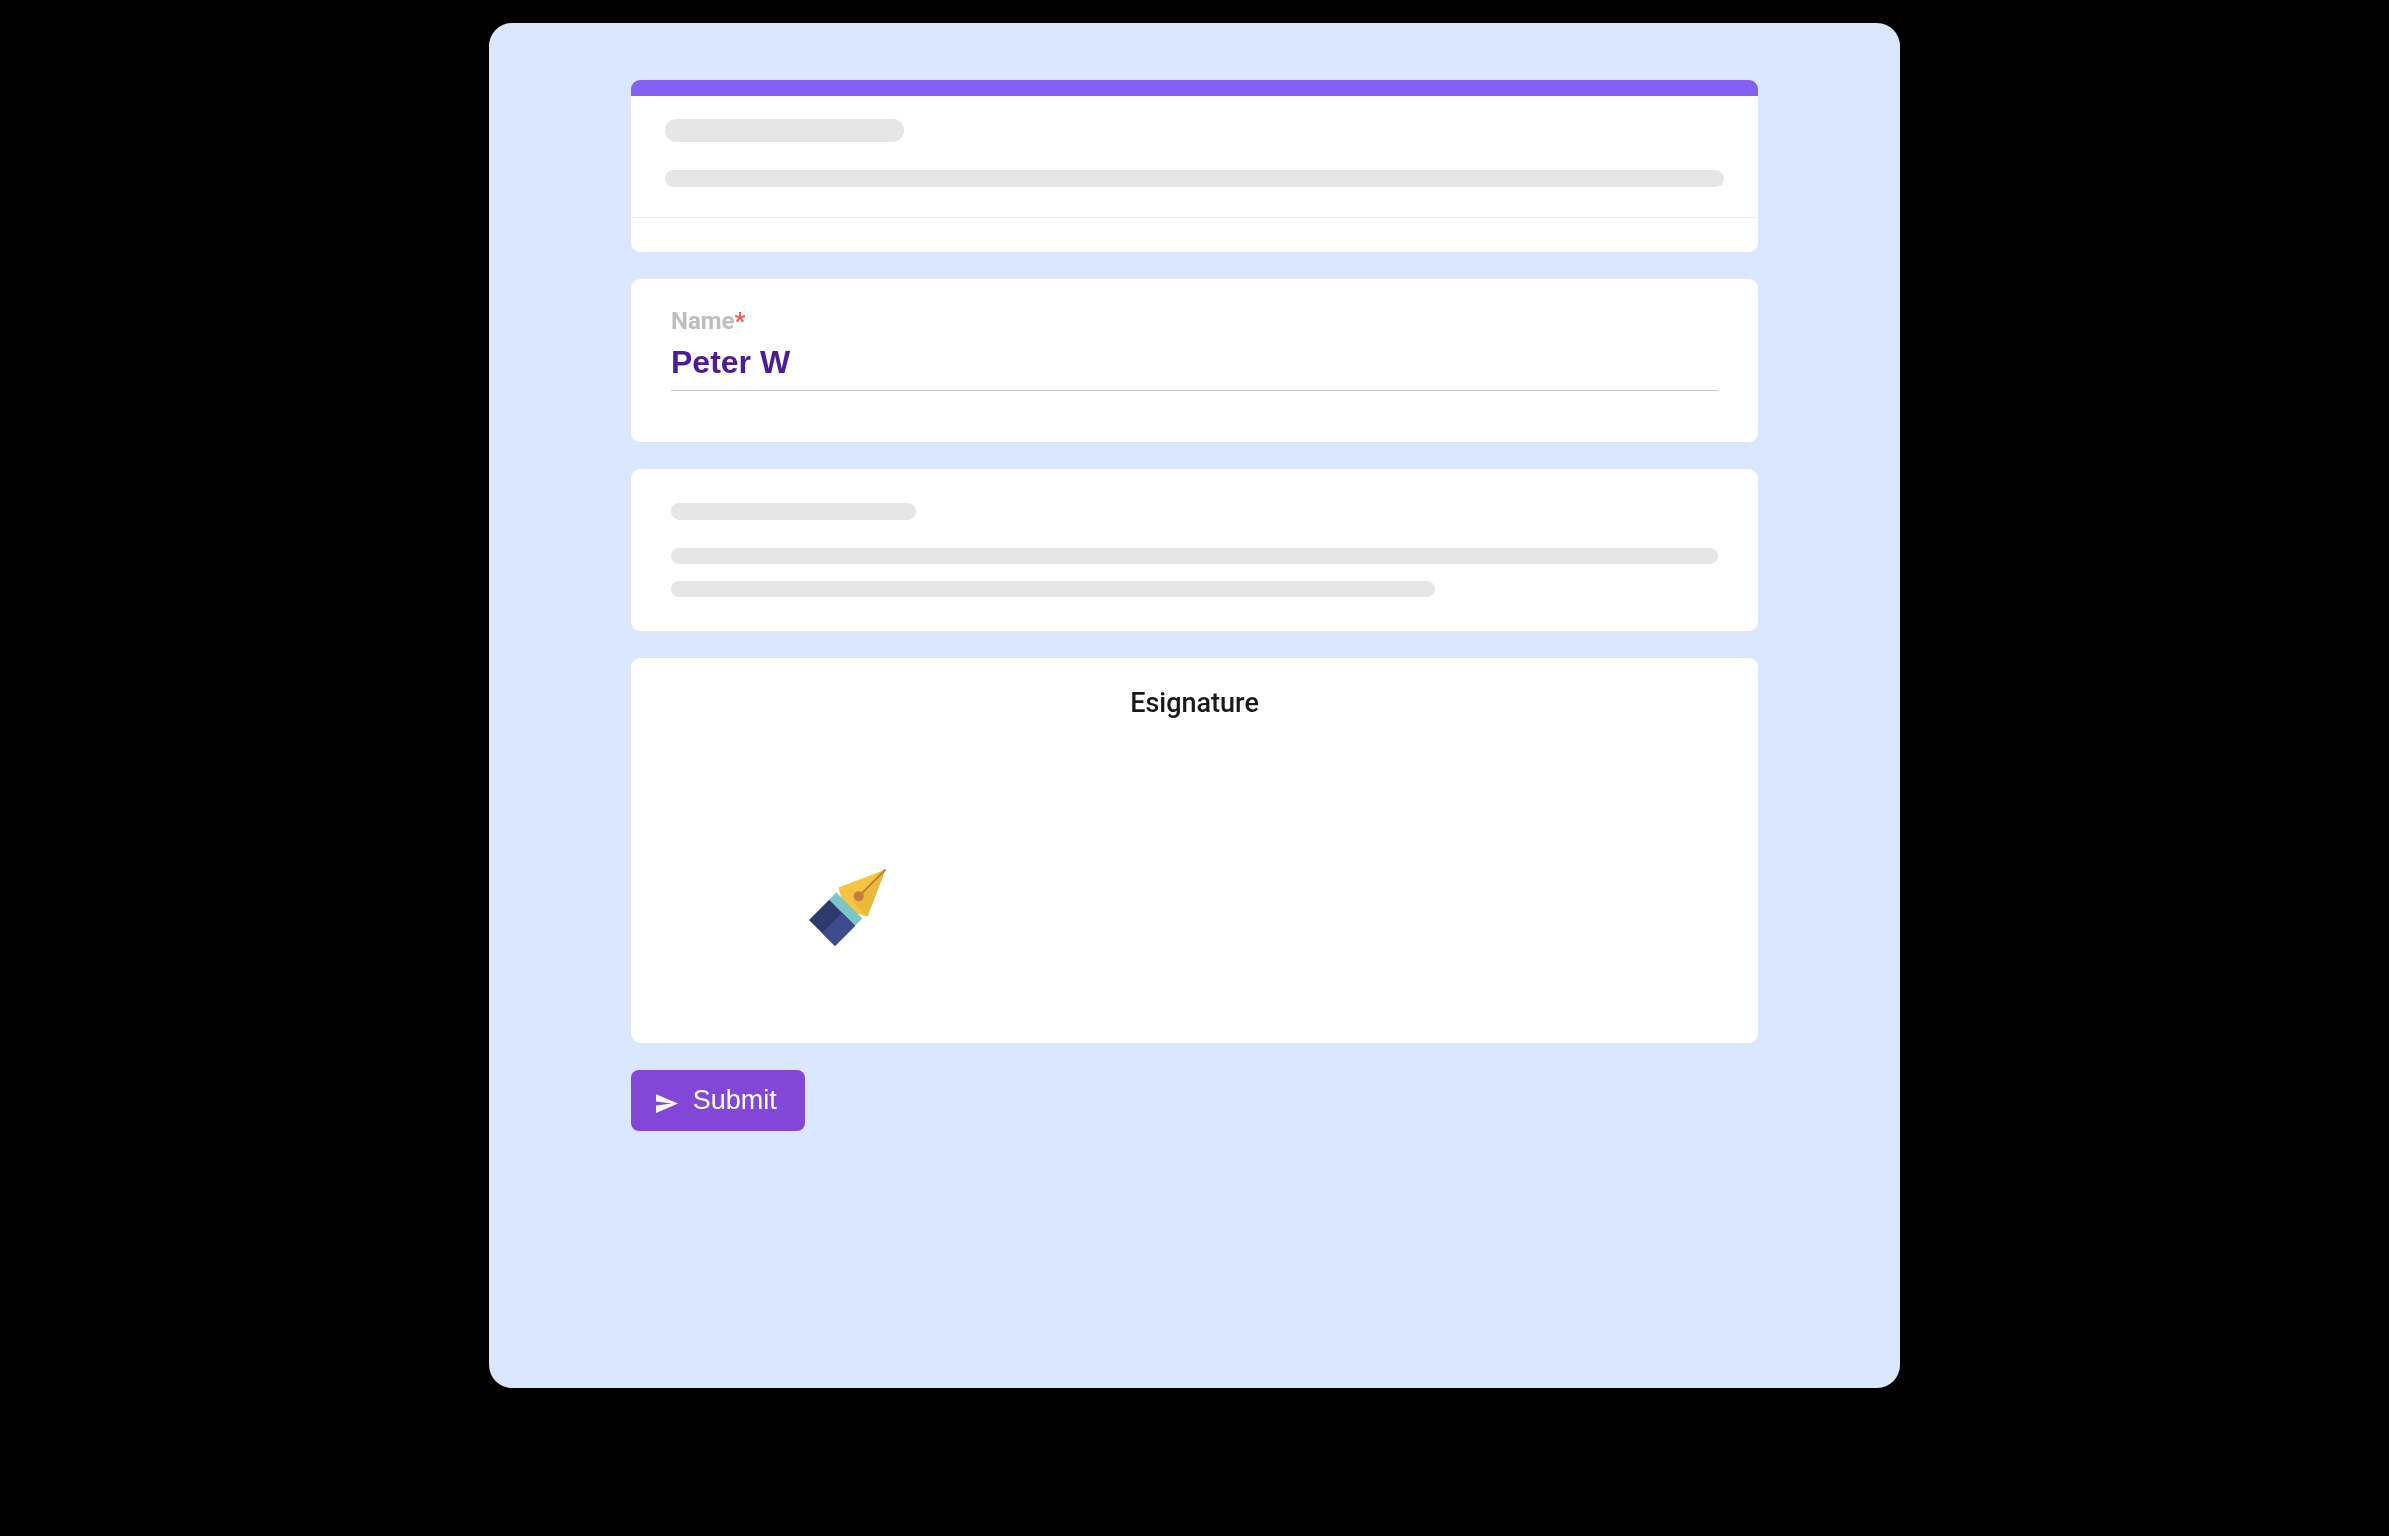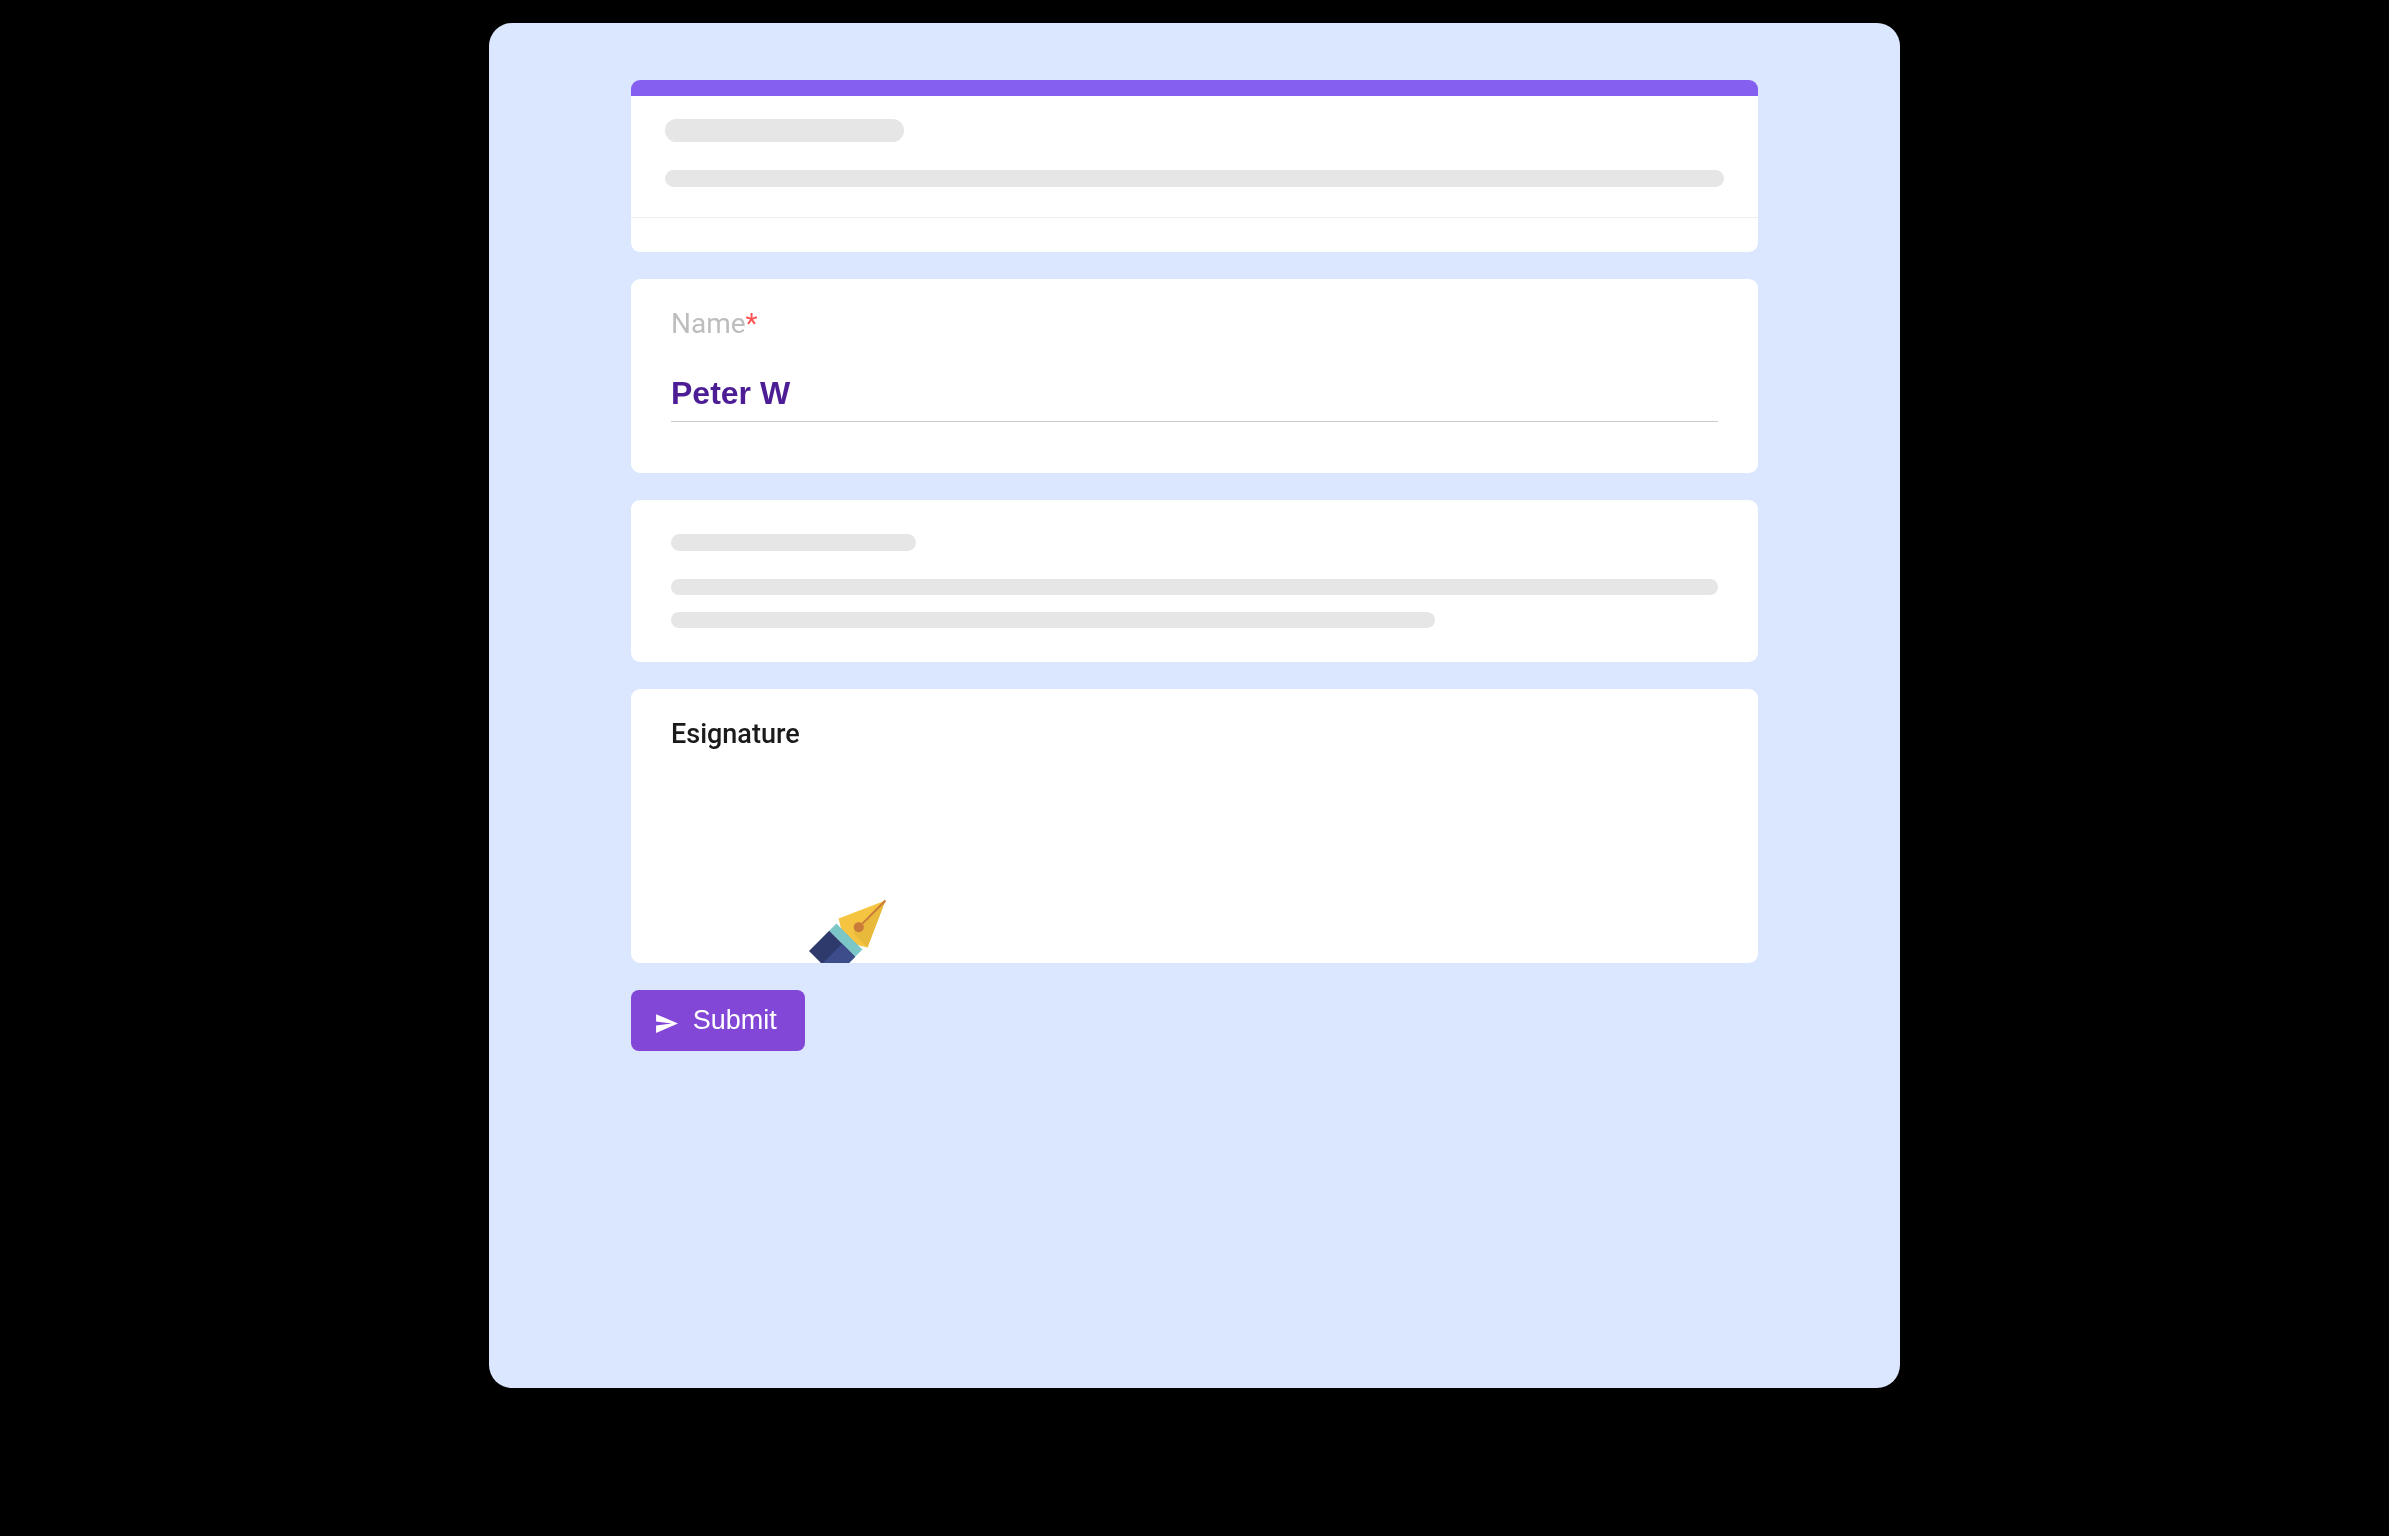--- a/index.html
+++ b/index.html
@@ -70,24 +70,24 @@
     
     .header-footer {
       height: 34px;
     }
     
     .name-card {
       padding: 28.4px 40px 51px 40px;
     }
     
     .field-label {
-      font-size: 28px;
+      font-size: 24px;
       color: #bdbdbd;
-      font-weight: 400;
-      margin-bottom: 30px;
+      font-weight: 700;
+      margin-bottom: 4px;
     }
     
     .required-star {
       color: #ff5252;
     }
     
     .text-input {
       border: none;
       border-bottom: 1.1px solid #ccc;
       font-size: 32px;
@@ -115,22 +115,23 @@
       margin-bottom: 17px;
     }
     
     .placeholder-card .skeleton.line2 {
       width: 73%;
       height: 16px;
     }
     
     .esignature-card {
       padding: 28.4px 40px 28.4px 40px;
-      height: 274px;
+      height: 385px;
       position: relative;
+      text-align: center;
     }
     
     .esignature-label {
       font-size: 27px;
       color: #1a1a1a;
       font-weight: 500;
     }
     
     .pen-icon {
       position: absolute;

